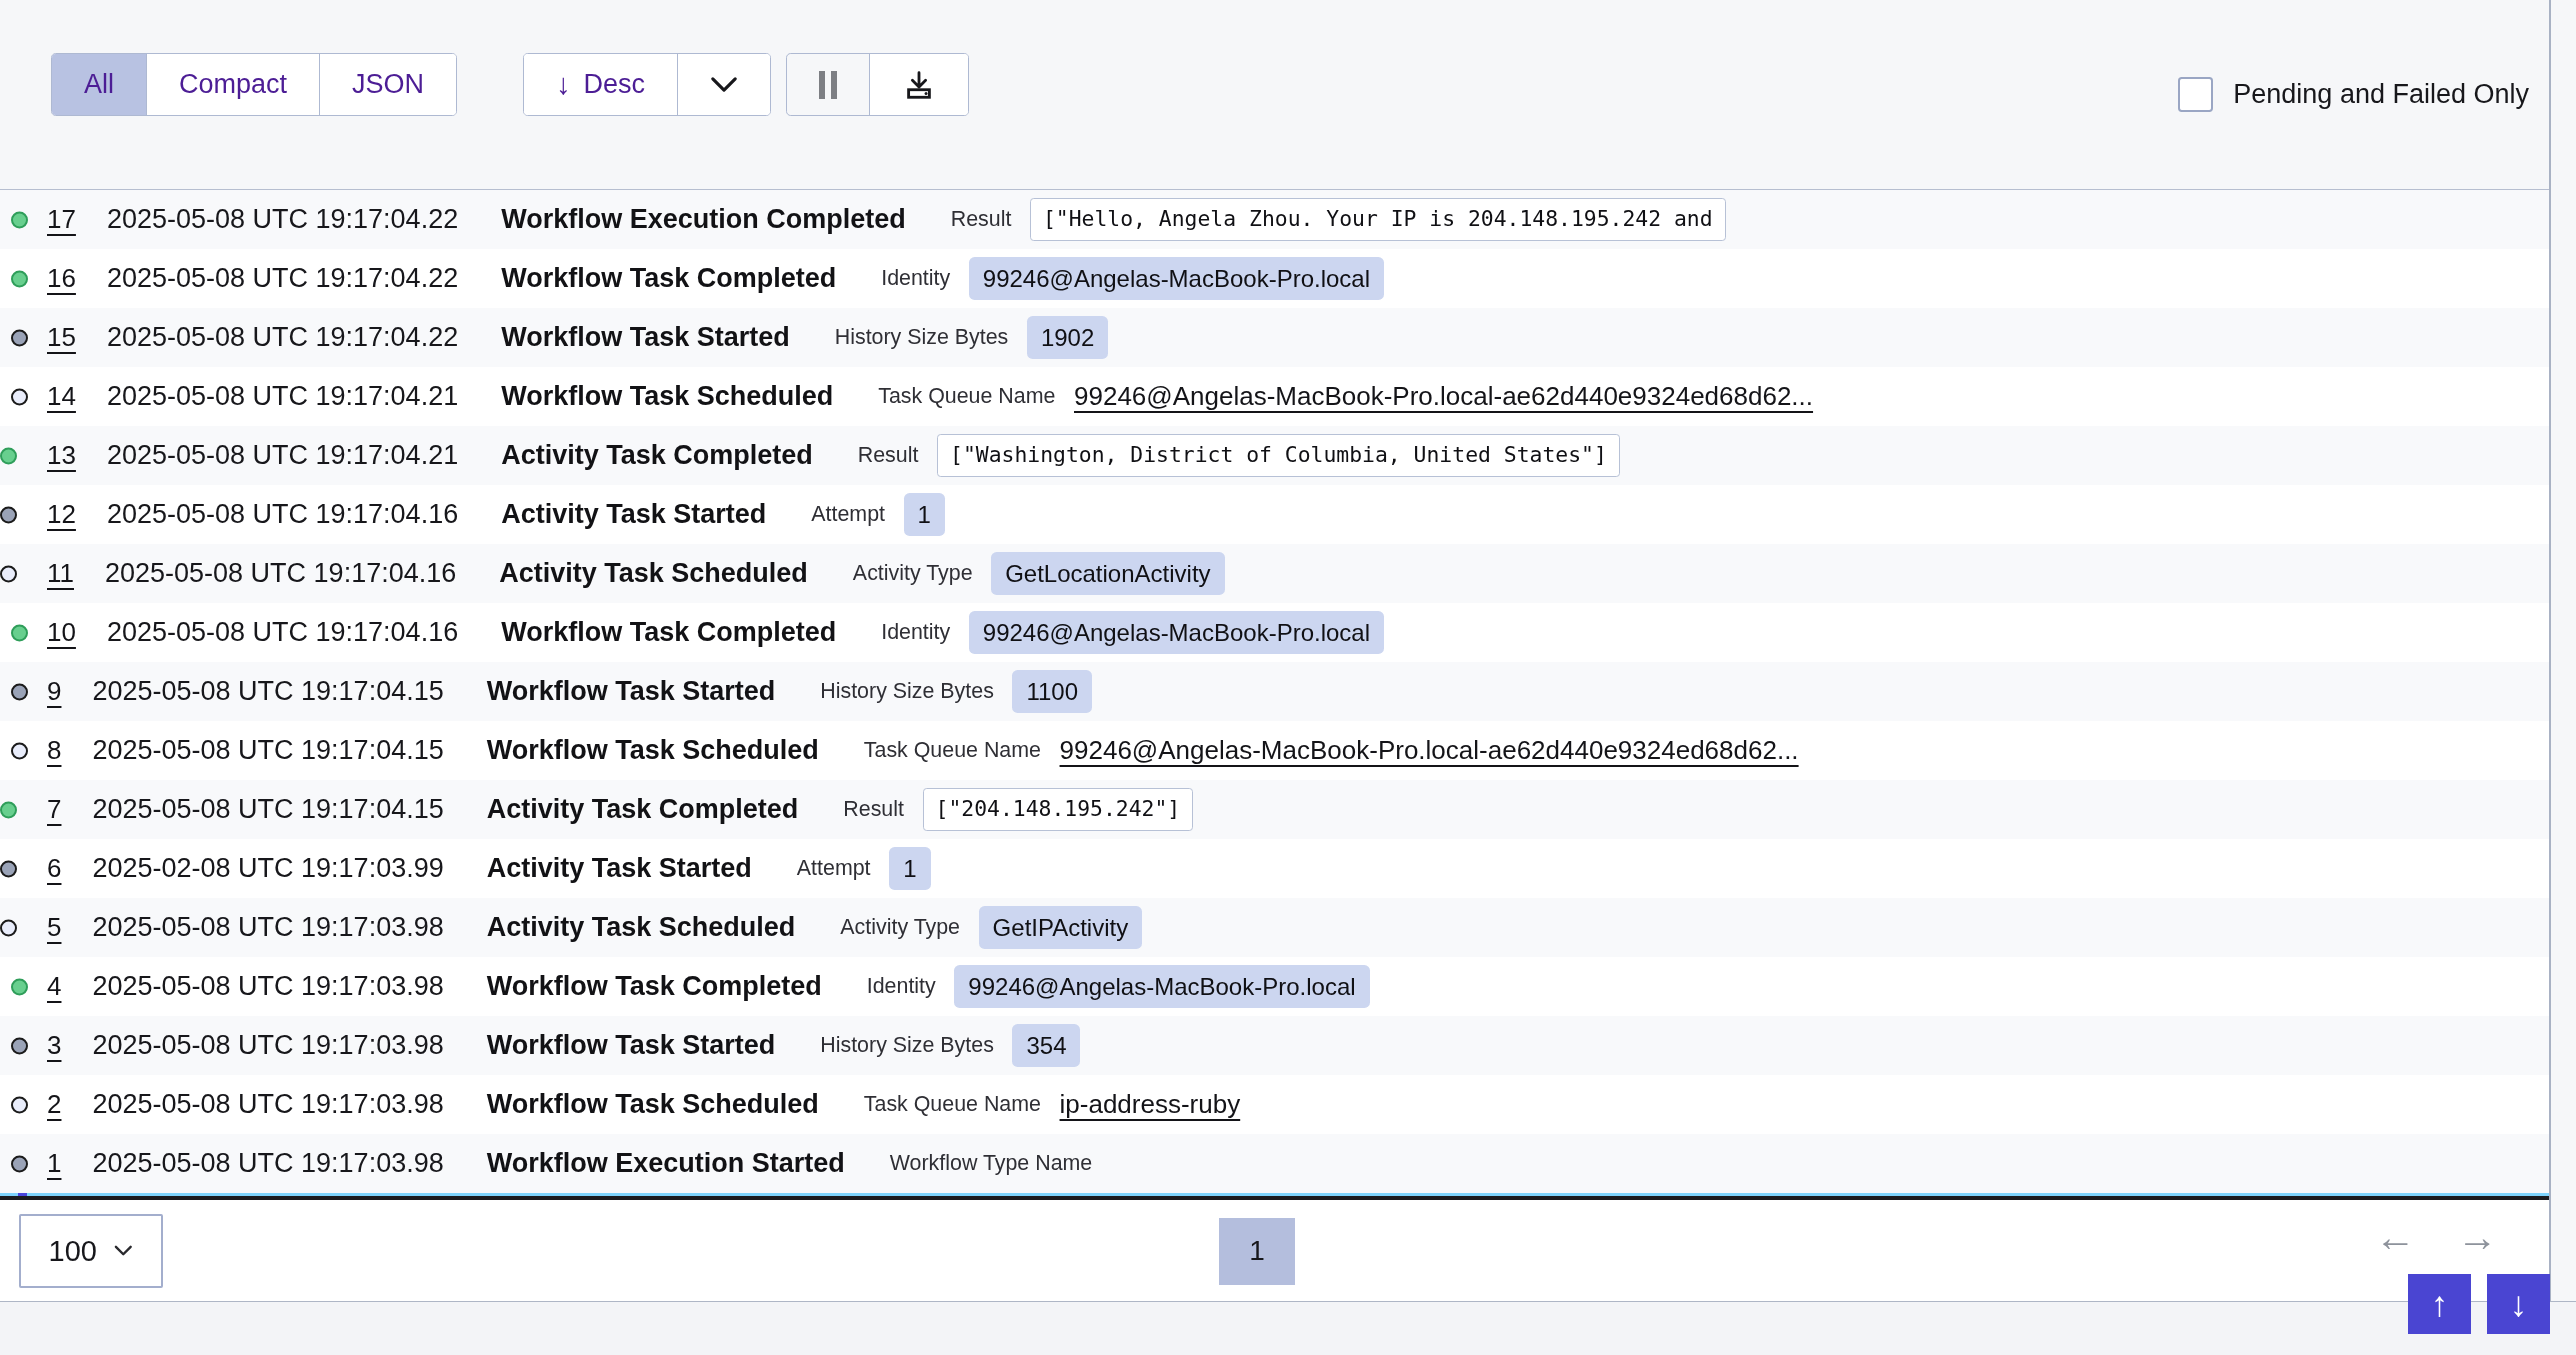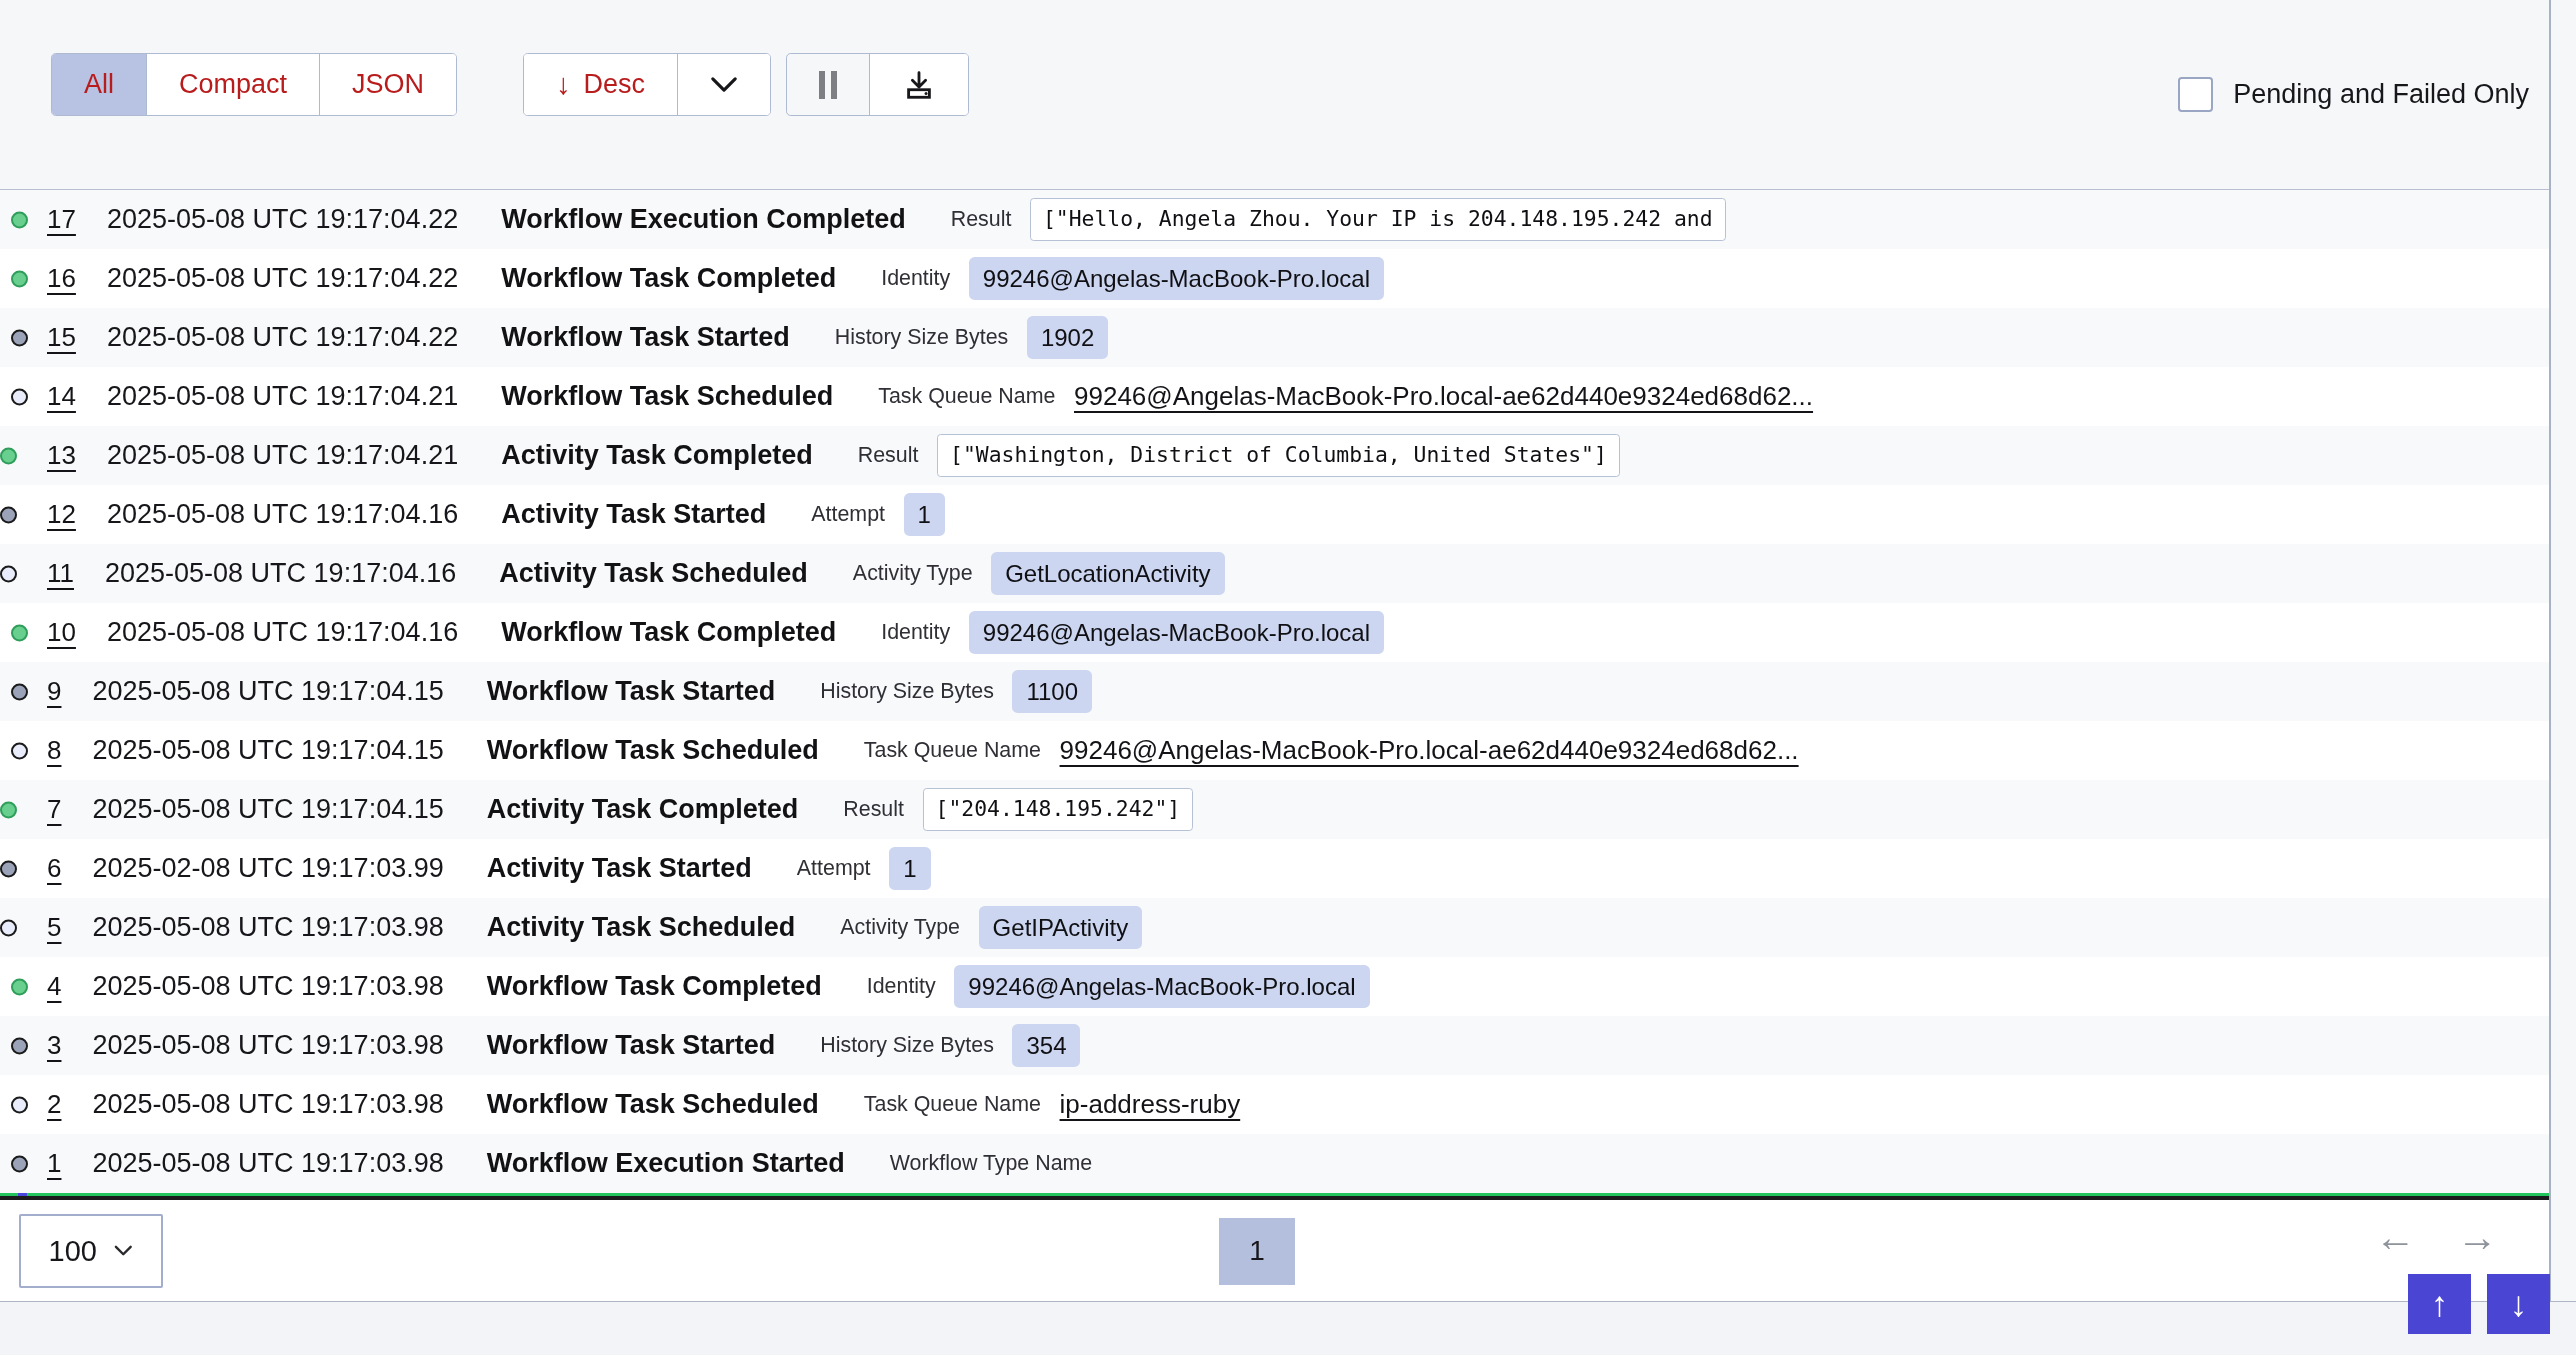--- a/index.html
+++ b/index.html
@@ -17,21 +17,21 @@
     border-right:2.8px solid #a9b2c4;
   }
   
   .toolbar { position:absolute; left:0; top:0; width:100%; height:189px; }
   .seg-group {
     position:absolute; display:flex; height:63px; top:53px;
     border:1.9px solid #aeb9d2; border-radius:4.7px; overflow:hidden; background:#fff;
   }
   .seg {
     display:flex; align-items:center; justify-content:center;
-    font-size:27px; color:#b91c1c; background:#fff; cursor:pointer;
+    font-size:27px; color:#4c1d95; background:#fff; cursor:pointer;
     border-right:1.9px solid #aeb9d2; padding:0 32px; white-space:nowrap;
   }
   .seg:last-child { border-right:none; }
   .seg.selected { background:#b8c2e2; }
   .seg.ghost { background:transparent; }
   .grp-views { left:51px; }
   .grp-sort  { left:523px; }
   .grp-io    { left:786px; background:transparent; }
   .sort-main { gap:13px; }
   .arrow-glyph { font-size:29px; line-height:1; }
@@ -45,21 +45,21 @@
   }
   .chk-label { font-size:27px; color:#17171b; }
   .btn-event-types {
     display:flex; align-items:center; justify-content:center; gap:18.6px;
     width:287px; height:74px; background:#fff; border:1.9px solid #b3bdd4; border-radius:3.7px;
     font-size:28px; cursor:pointer;
   }
   
   .table {
     position:absolute; left:0; top:189px; width:100%; height:1011px;
-    background:#22c55e; border-top:1.9px solid #b6bed0;
+    background:#7dd3fc; border-top:1.9px solid #b6bed0;
   }
   .table::after {
     content:""; position:absolute; left:0; bottom:0; width:100%; height:3.7px; background:#1b1b1e;
   }
   .timeline-line { position:absolute; left:17.7px; top:0; width:9.3px; height:1007px; background:#4a45dc; }
   .branch { position:absolute; left:7.4px; width:4.7px; background:#4a45dc; }
   .branch-a { top:266px; height:119px; }
   .branch-b { top:622px; height:119px; }
   .rows { position:absolute; left:0; top:0; width:100%; }
   .row {

